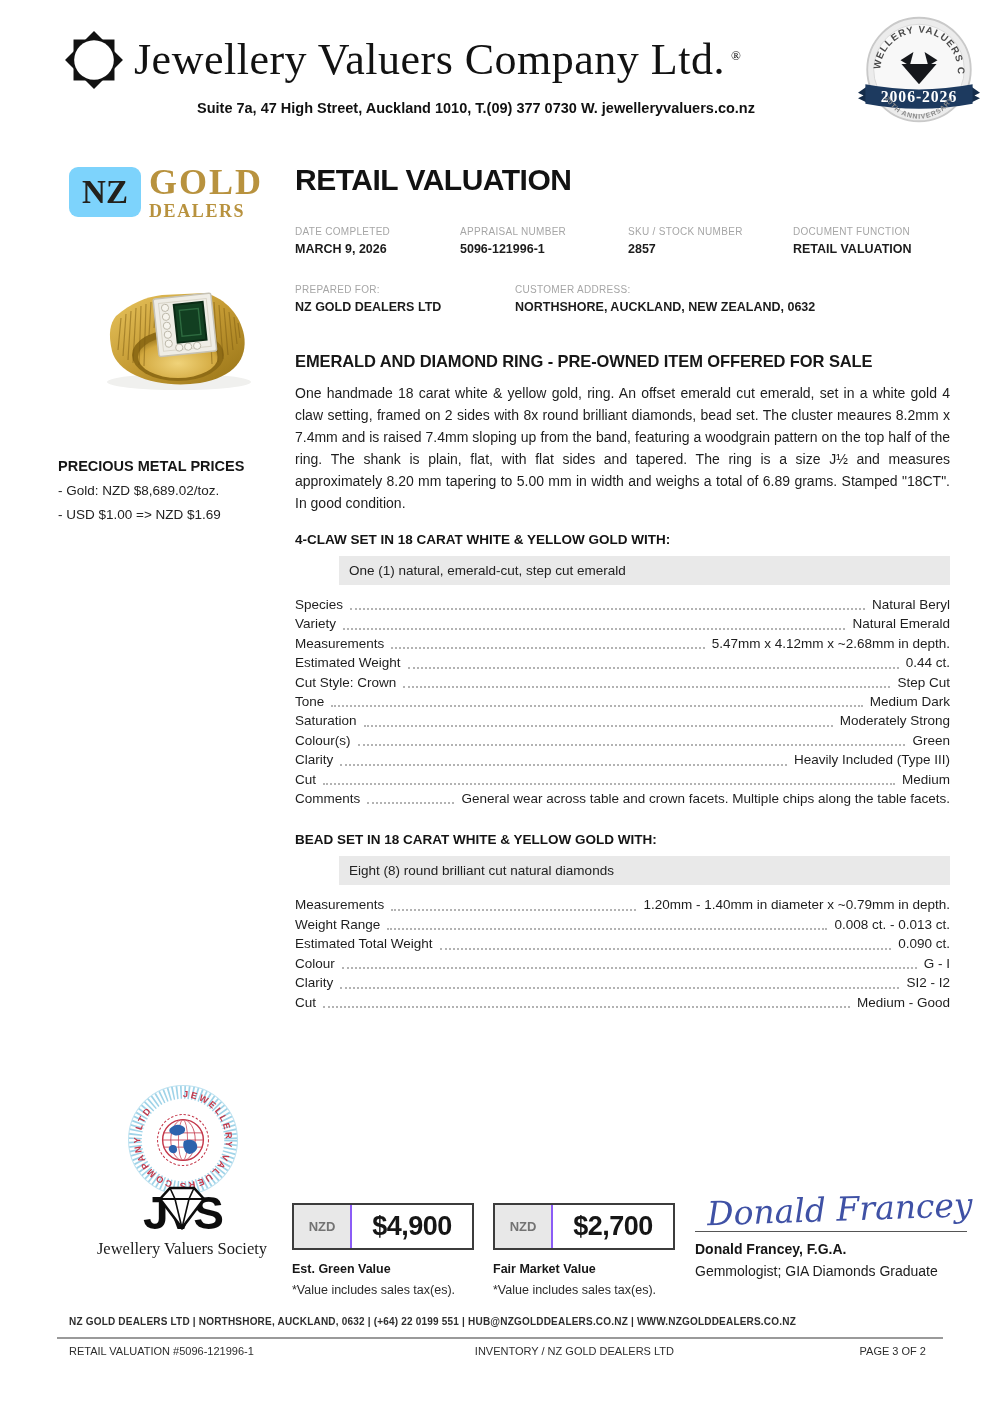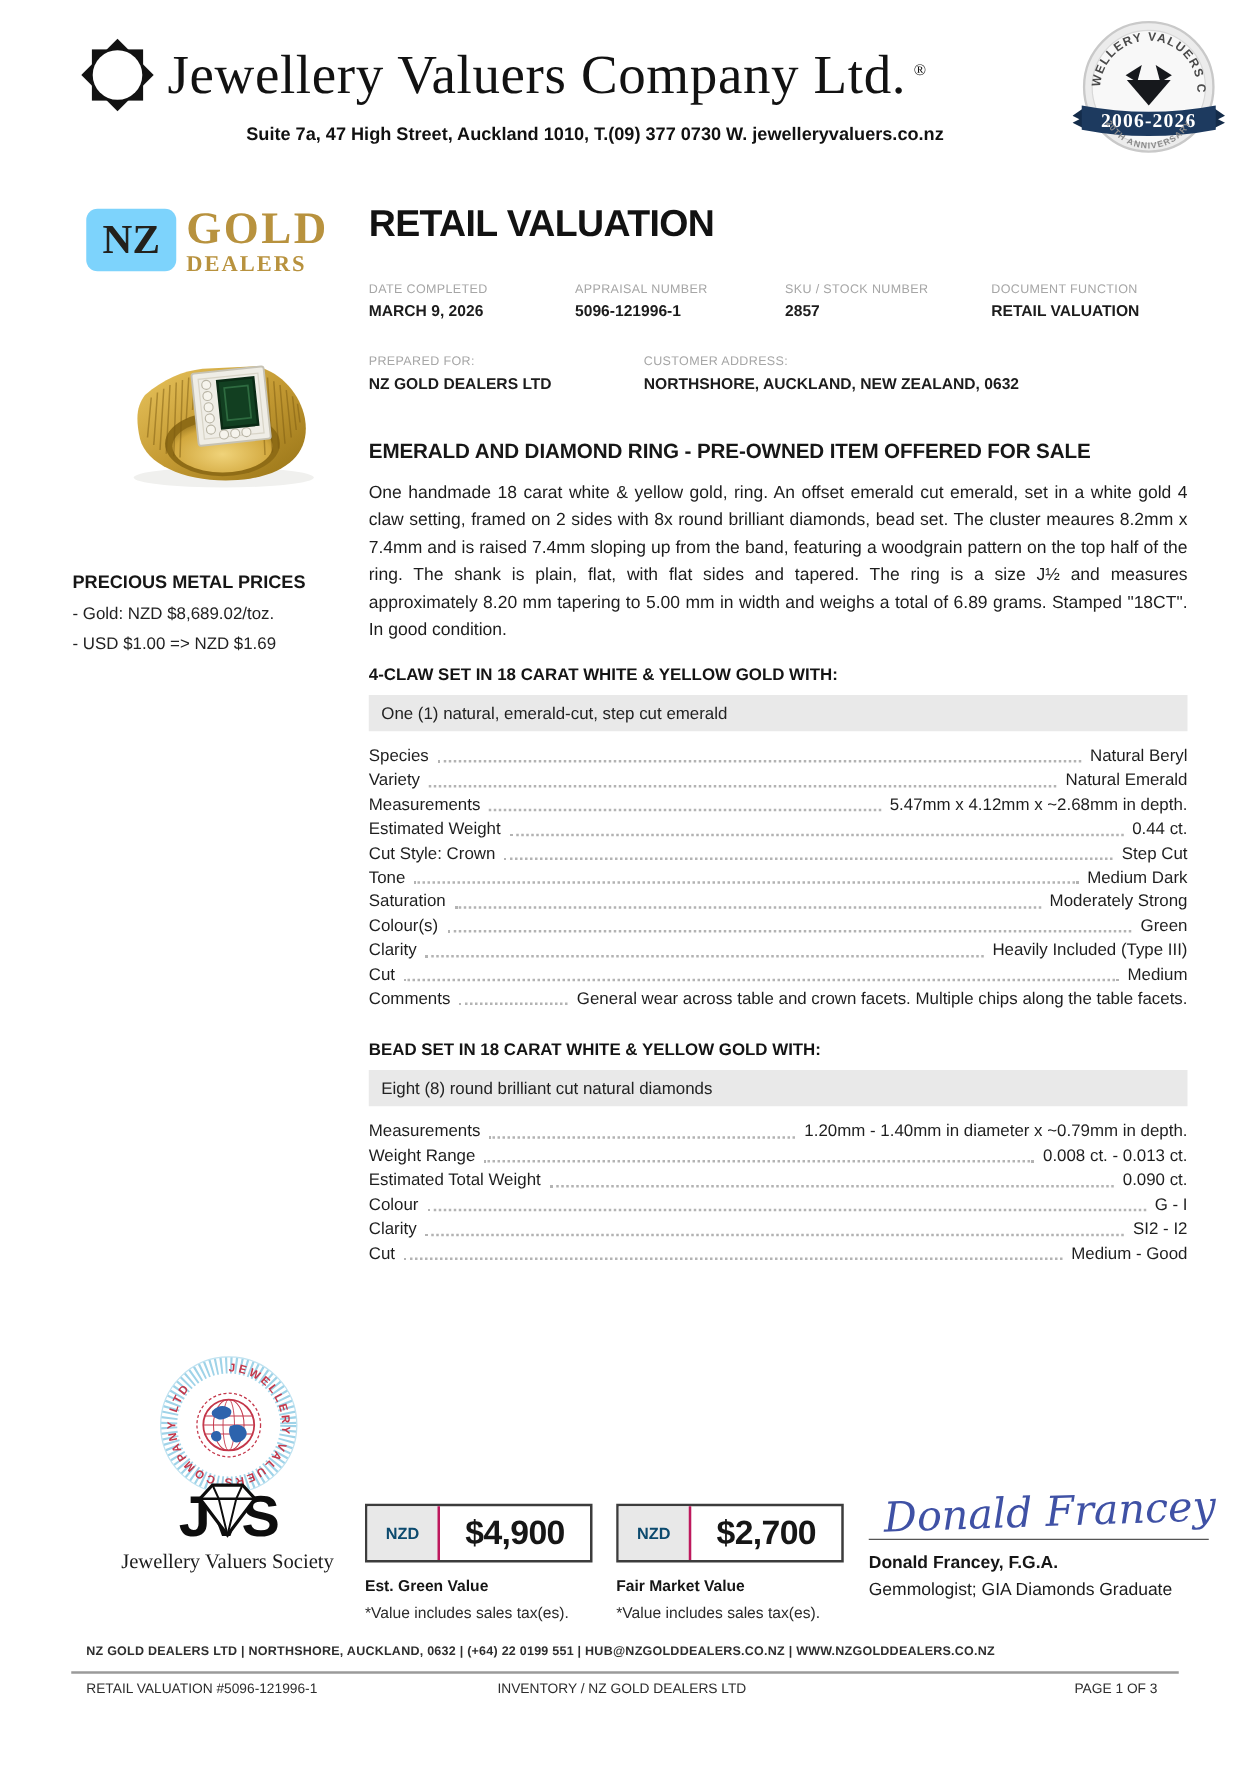--- a/index.html
+++ b/index.html
@@ -29,56 +29,56 @@
   
   .main{position:absolute;left:283px;top:164px;width:655px;}
   .doc-title{font-size:30px;font-weight:bold;letter-spacing:-.5px;color:#121212;line-height:32px;margin:0;}
   .meta-grid{display:grid;grid-template-columns:165px 168px 165px 1fr;margin-top:30px;}
   .meta-label{font-size:10px;color:#a6a6a6;letter-spacing:.3px;}
   .meta-value{font-size:12.5px;font-weight:bold;color:#1c1c1c;margin-top:5px;}
   .prep-grid{display:grid;grid-template-columns:220px 1fr;margin-top:28px;}
   .item-title{font-size:16.5px;font-weight:bold;color:#171717;margin-top:38px;letter-spacing:-.1px;}
   .desc{font-size:14px;line-height:22px;color:#1d1d1d;margin-top:11px;text-align:justify;}
   .sec-head{font-size:13.5px;font-weight:bold;color:#141414;margin-top:18px;}
-  .sec-bar{background:#e9e9e9;padding:7px 10px;font-size:13.5px;color:#222;margin-top:9px;}
+  .sec-bar{background:#e9e9e9;padding:7px 10px;font-size:13.5px;color:#222;margin-top:9px;margin-left:44px;}
   .spec-table{margin-top:10px;}
   .spec-row{display:flex;align-items:flex-end;font-size:13.5px;line-height:19.4px;color:#1e1e1e;}
   .spec-label{flex:0 0 auto;}
   .spec-dots{flex:1 1 auto;border-bottom:2px dotted #b3b3b3;margin:0 7px 4px 7px;min-width:18px;}
   .spec-value{flex:0 1 auto;text-align:right;}
 
   
   .stamp{position:absolute;left:115px;top:1084px;width:112px;height:112px;}
   .jvs{position:absolute;left:62px;top:1190px;width:216px;text-align:center;}
   .jvs-word{position:relative;display:inline-block;font-size:46px;font-weight:bold;letter-spacing:-3px;color:#0d0d0d;line-height:46px;}
   .jvs-dia{position:absolute;left:50%;top:-7px;transform:translateX(-50%);}
   .jvs-society{font-family:"Liberation Serif","DejaVu Serif",serif;font-size:16.5px;color:#1b1b1b;margin-top:3px;}
 
   .valbox{position:absolute;top:1203px;width:182px;}
   .valbox.b1{left:280px;} .valbox.b2{left:481px;}
   .valframe{display:flex;height:47px;border:2px solid #3c3c3c;box-sizing:border-box;}
-  .valcur{width:56px;background:#e8e8e8;border-right:2px solid #be185d;display:flex;align-items:center;justify-content:center;
-          font-size:13px;font-weight:bold;color:#0c4a6e;}
+  .valcur{width:56px;background:#e8e8e8;border-right:2px solid #8b5cf6;display:flex;align-items:center;justify-content:center;
+          font-size:13px;font-weight:bold;color:#737373;}
   .valamt{flex:1;display:flex;align-items:center;justify-content:center;font-size:27px;font-weight:bold;color:#161616;letter-spacing:-.5px;}
   .vallabel{font-size:12.5px;font-weight:bold;margin-top:12px;color:#161616;}
   .valnote{font-size:12.5px;margin-top:7px;color:#2b2b2b;}
 
   .sig{position:absolute;left:683px;top:1190px;width:272px;}
   .sig-script{font-family:"DejaVu Serif","Liberation Serif",serif;font-style:italic;font-size:33px;color:#3f51a5;
               transform:rotate(-2deg);white-space:nowrap;padding-left:12px;}
   .sig-line{border-top:1.5px solid #555;margin-top:2px;}
   .sig-name{font-size:14px;font-weight:bold;margin-top:9px;color:#151515;}
   .sig-title{font-size:14px;margin-top:6px;color:#1c1c1c;}
 
   
   .foot-contact{position:absolute;left:57px;top:1316px;font-size:10px;font-weight:bold;color:#2e2e2e;letter-spacing:.2px;white-space:nowrap;}
   .foot-rule{position:absolute;left:45px;right:45px;top:1337px;border-top:2px solid #9a9a9a;}
   .foot-row{position:absolute;left:57px;right:62px;top:1345px;display:flex;font-size:11px;color:#2d2d2d;}
   .foot-left{flex:1;text-align:left;}
-  .foot-center{flex:1.4;text-align:center;}
+  .foot-center{flex:1.4;text-align:right;}
   .foot-right{flex:1;text-align:right;}
 </style>
 </head>
 <body>
 
 <div class="page">
 
   <svg class="hdr-logo" viewBox="0 0 100 100">
     <rect x="18" y="18" width="64" height="64" fill="#121212"></rect>
     <rect x="18" y="18" width="64" height="64" fill="#121212" transform="rotate(45 50 50)"></rect>
@@ -370,16 +370,16 @@
     <div class="sig-line"></div>
     <div class="sig-name">Donald Francey, F.G.A.</div>
     <div class="sig-title">Gemmologist; GIA Diamonds Graduate</div>
   </div>
 
   <div class="foot-contact">NZ GOLD DEALERS LTD | NORTHSHORE, AUCKLAND, 0632 | (+64) 22 0199 551 | HUB@NZGOLDDEALERS.CO.NZ | WWW.NZGOLDDEALERS.CO.NZ</div>
   <div class="foot-rule"></div>
   <div class="foot-row">
     <div class="foot-left">RETAIL VALUATION #5096-121996-1</div>
     <div class="foot-center">INVENTORY / NZ GOLD DEALERS LTD</div>
-    <div class="foot-right">PAGE 1 OF 3</div>
+    <div class="foot-right">PAGE 3 OF 2</div>
   </div>
 
 </div>
 
 </body></html>

